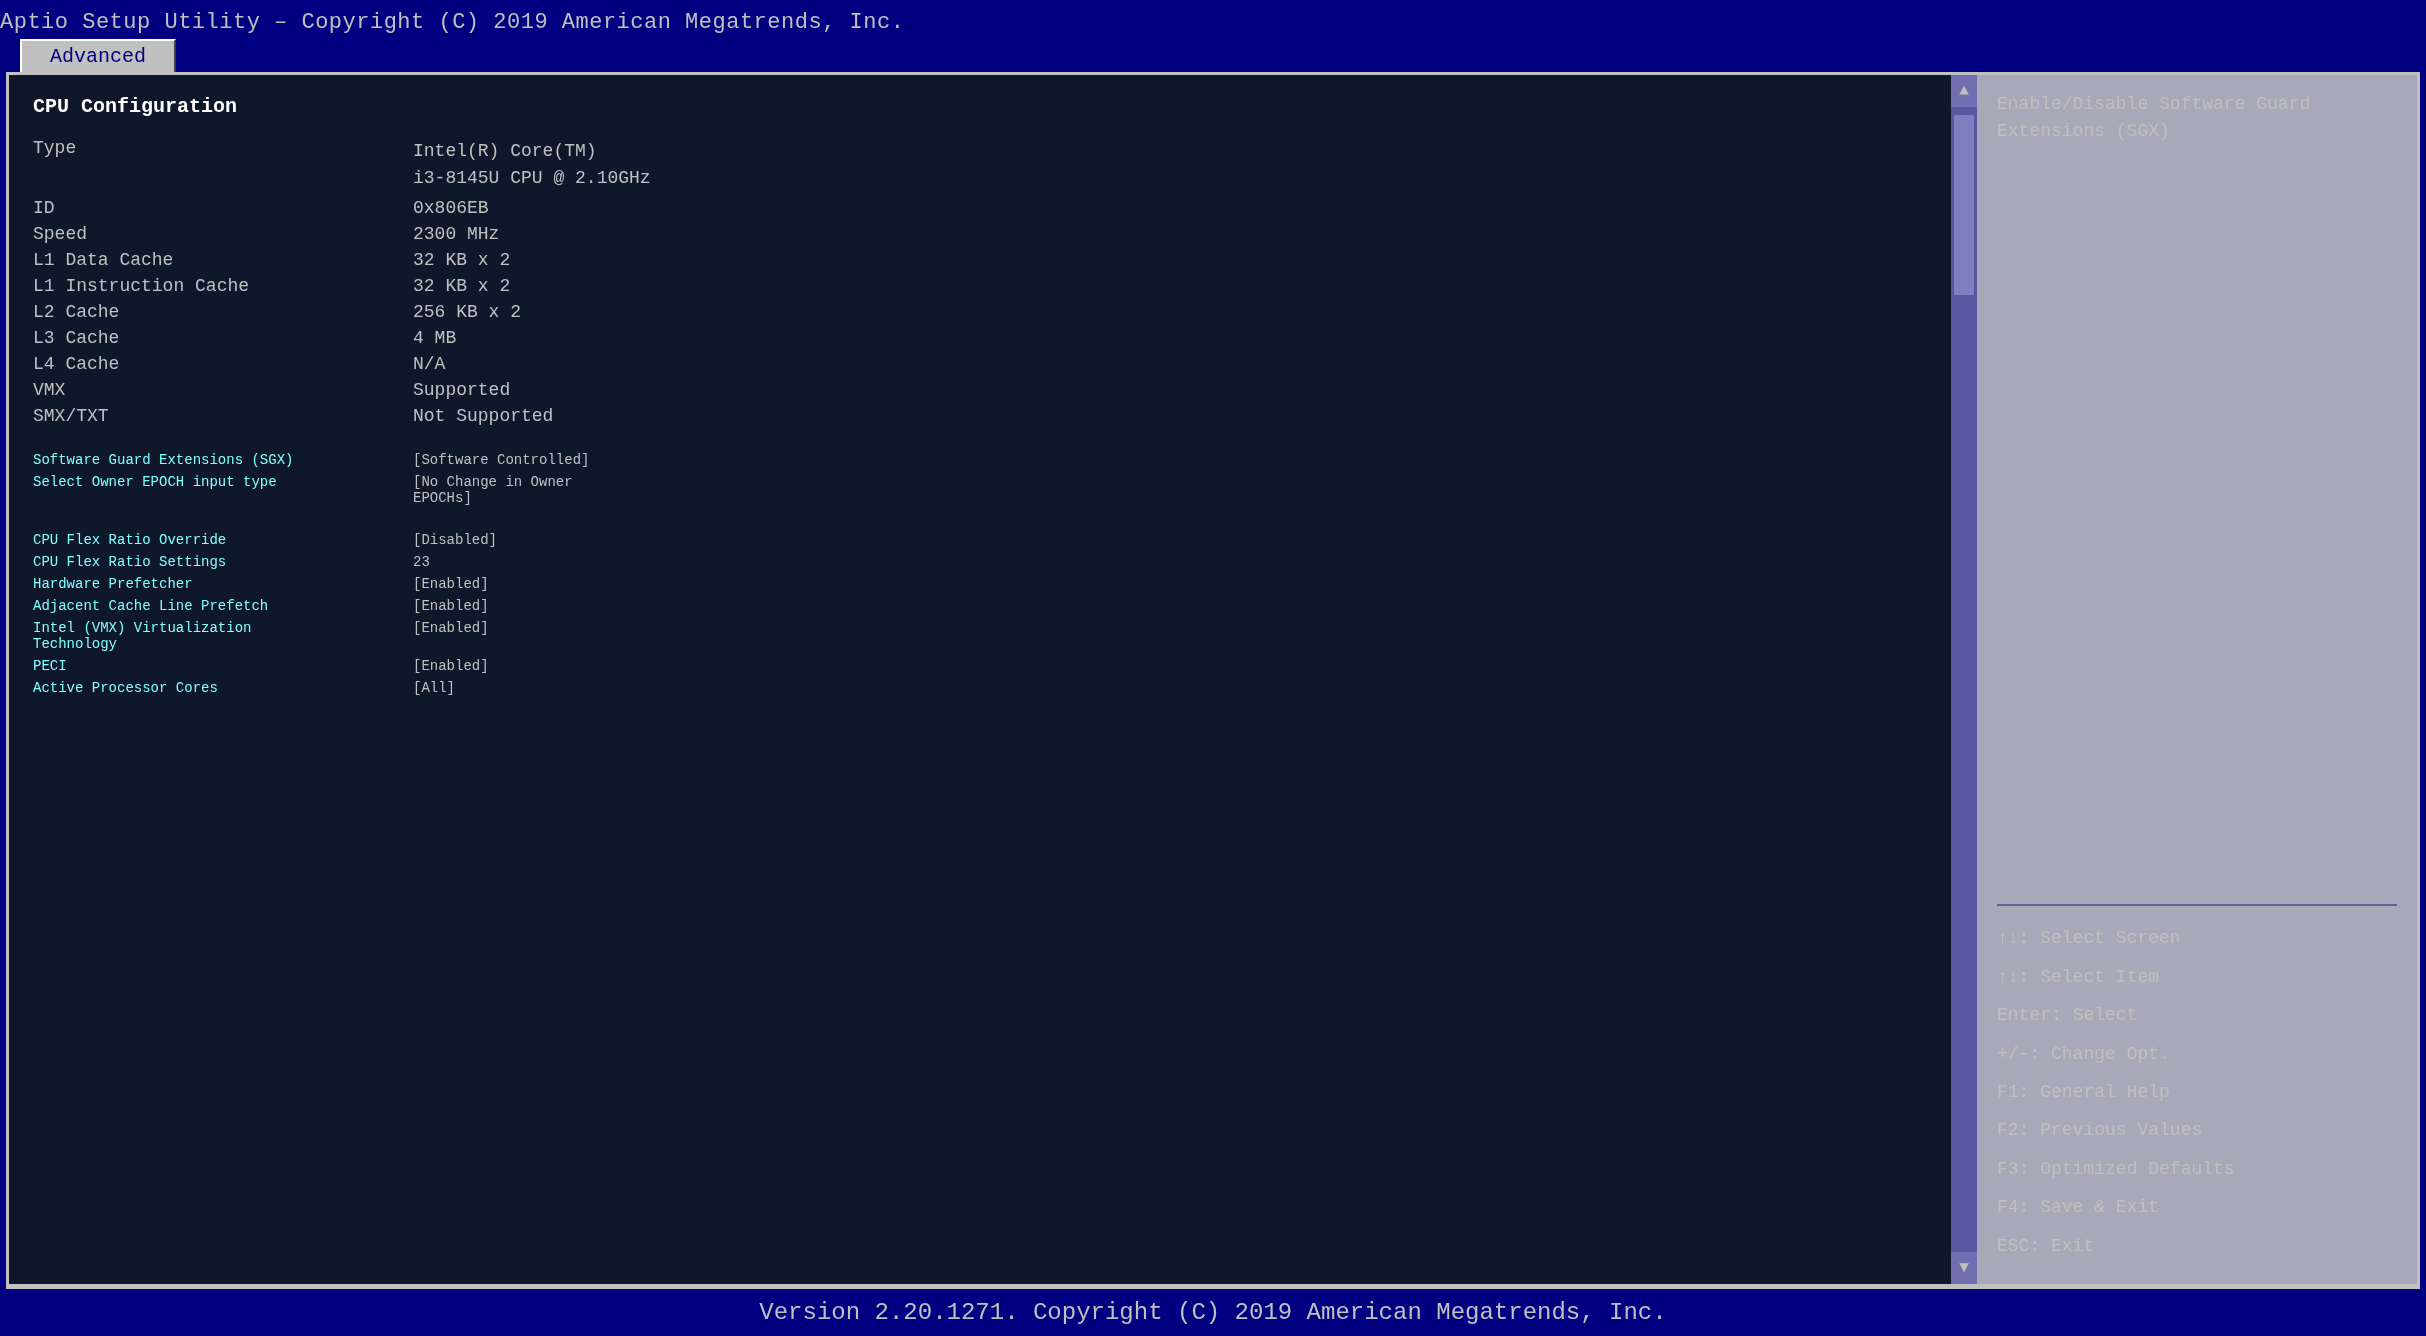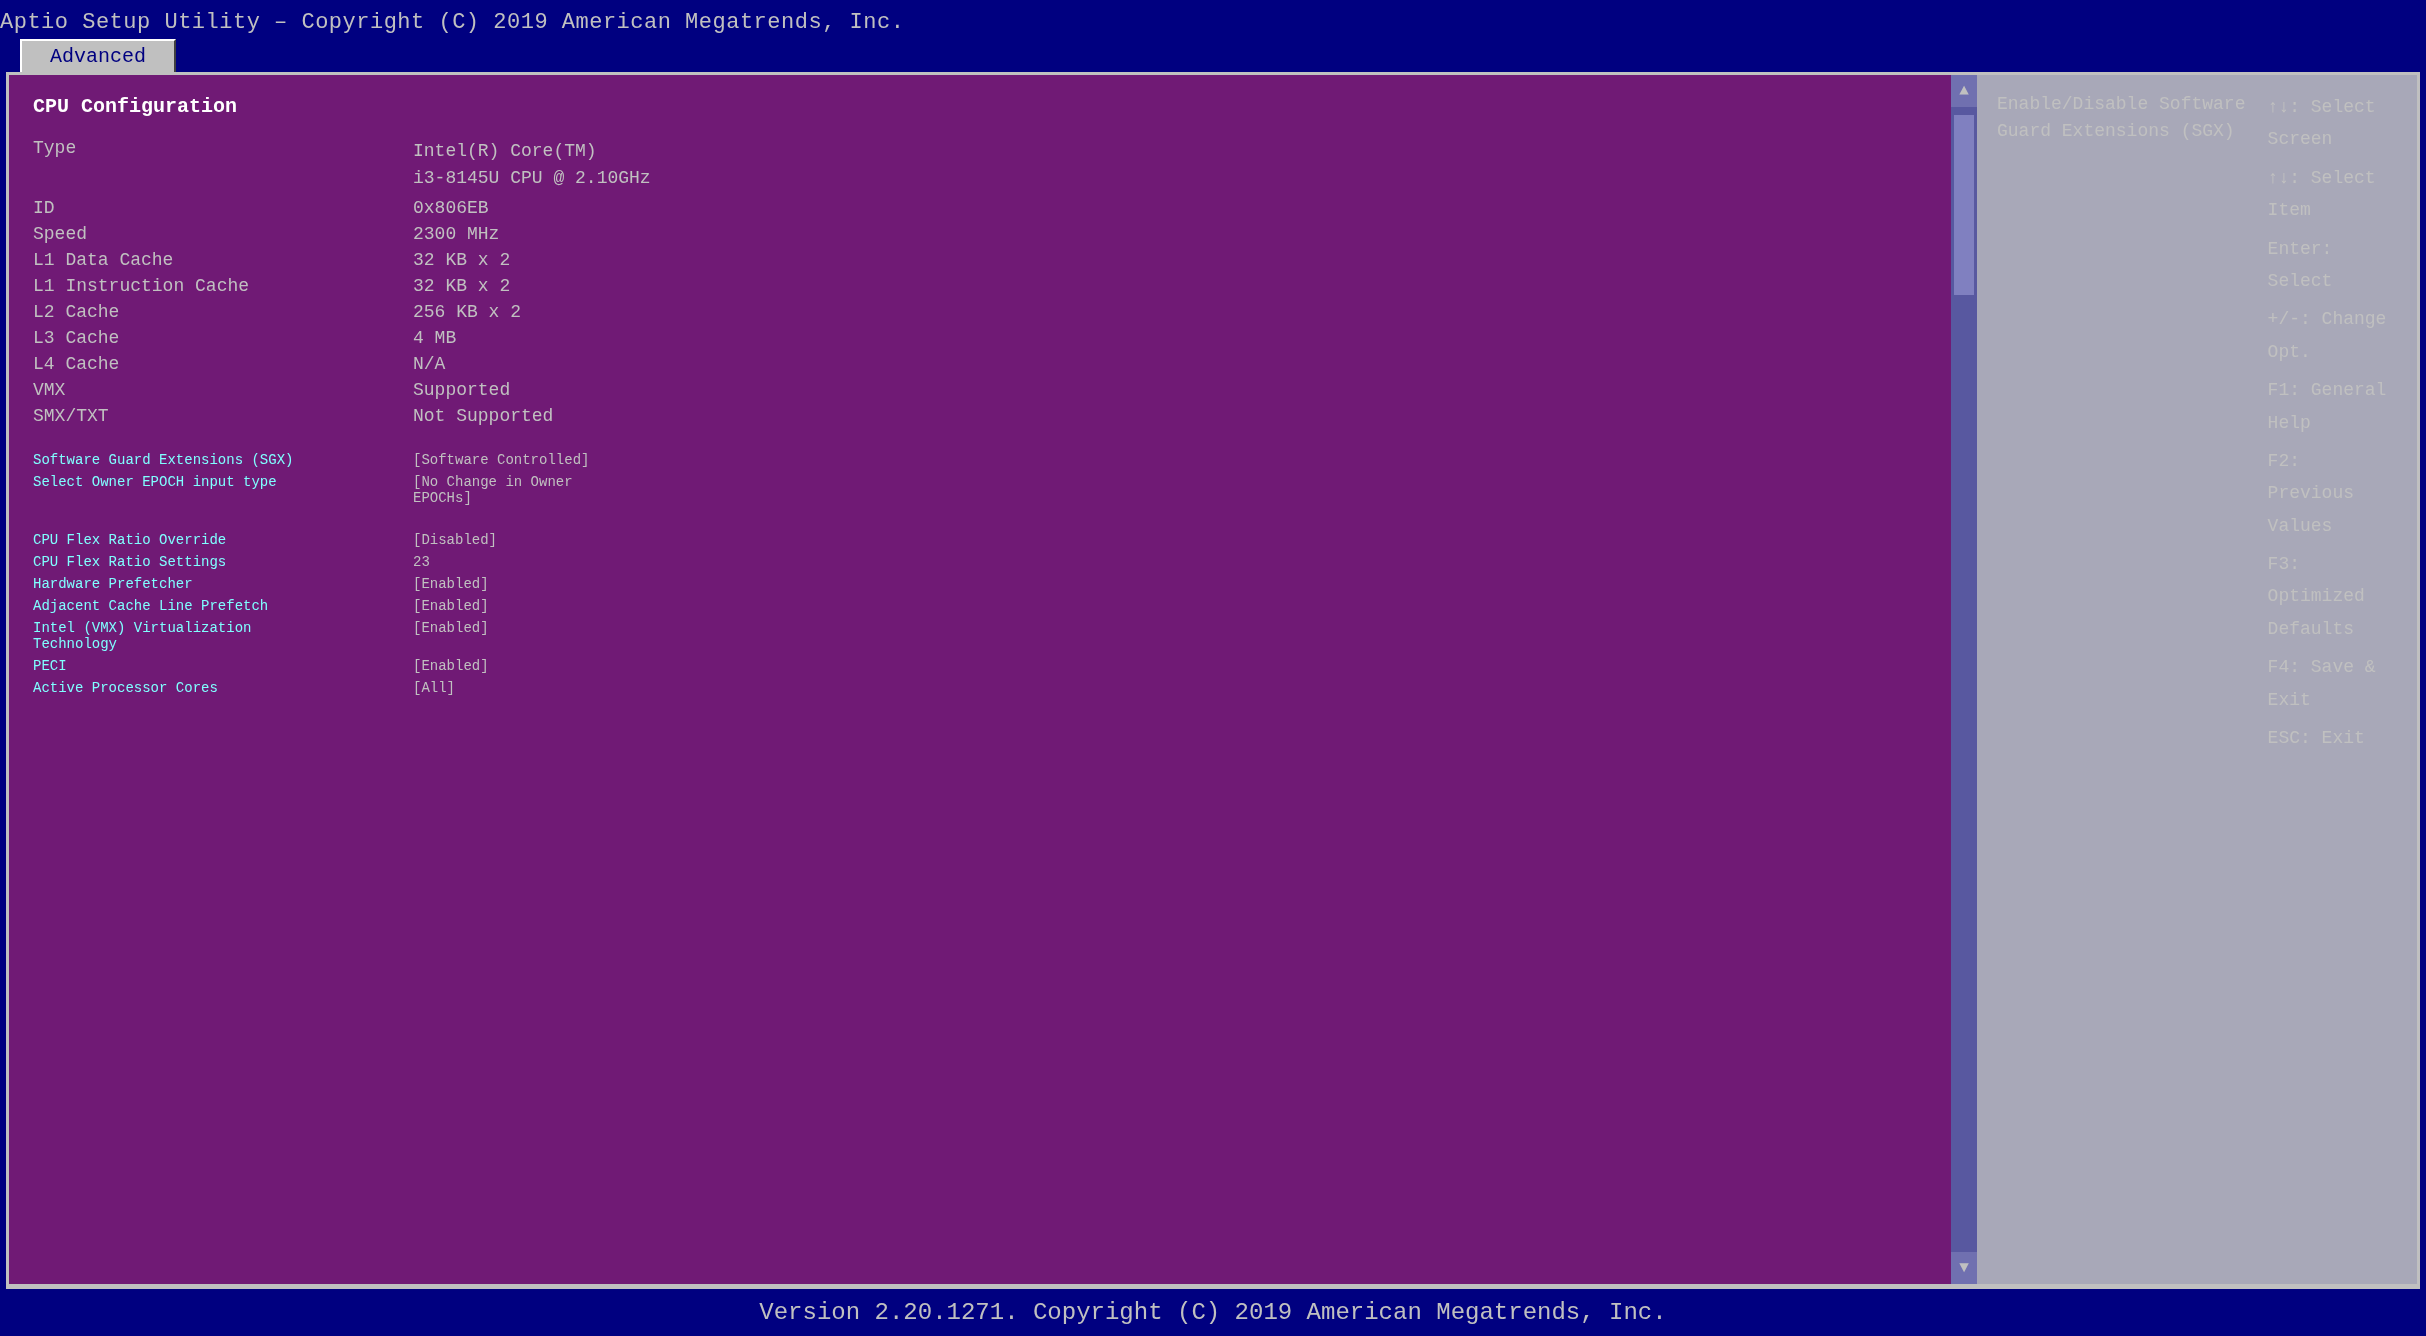--- a/index.html
+++ b/index.html
@@ -49,33 +49,33 @@
       font-size: 20px;
       font-family: 'Courier New', Courier, monospace;
       font-weight: normal;
       border-top: 2px solid #ffffff;
       border-left: 2px solid #ffffff;
       border-right: 2px solid #404040;
     }
 
     .main-content {
       flex: 1;
-      background: #701a75;
+      background: #0f172a;
       display: flex;
       border: 3px solid #c0c0c0;
       margin: 0 6px;
       overflow: hidden;
     }
 
     .right-panel {
       width: 440px;
       background: #a8a8b8;
       padding: 16px 20px;
       display: flex;
-      flex-direction: row;
+      flex-direction: column;
     }
 
     .scrollbar {
       width: 24px;
       background: #6060a0;
       display: flex;
       flex-direction: column;
       align-items: center;
     }
 

